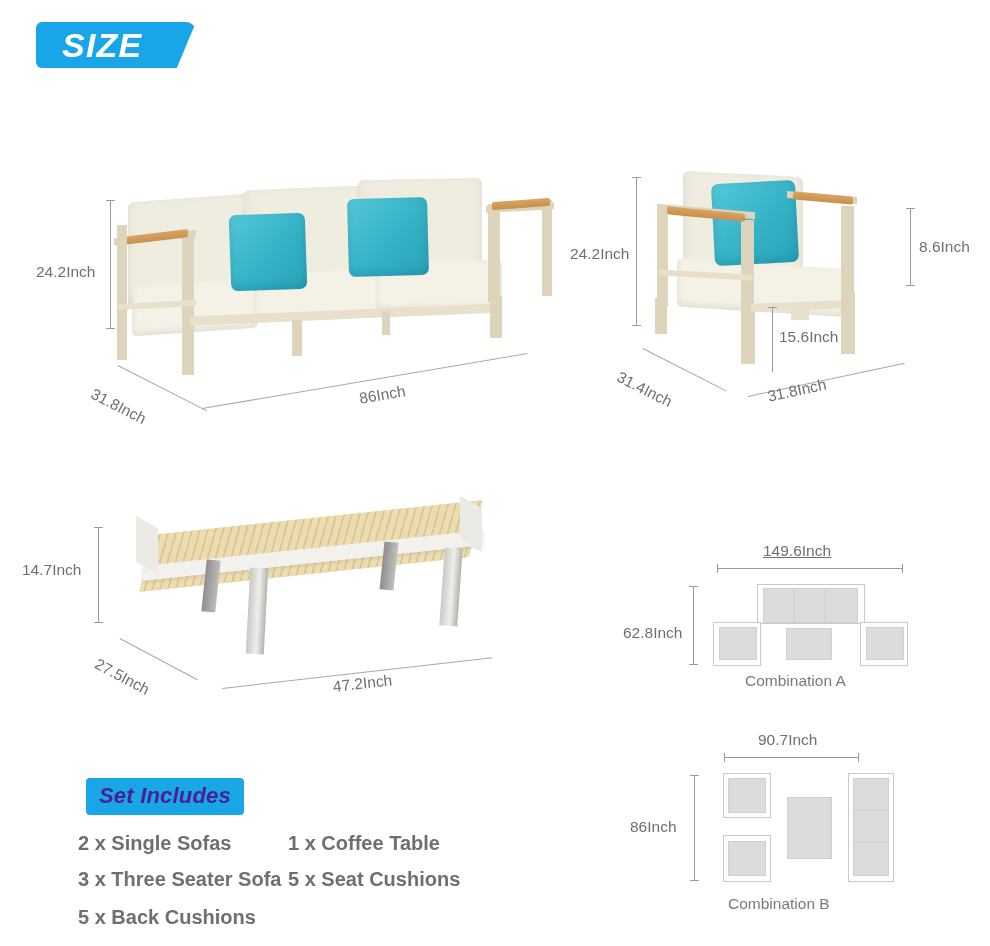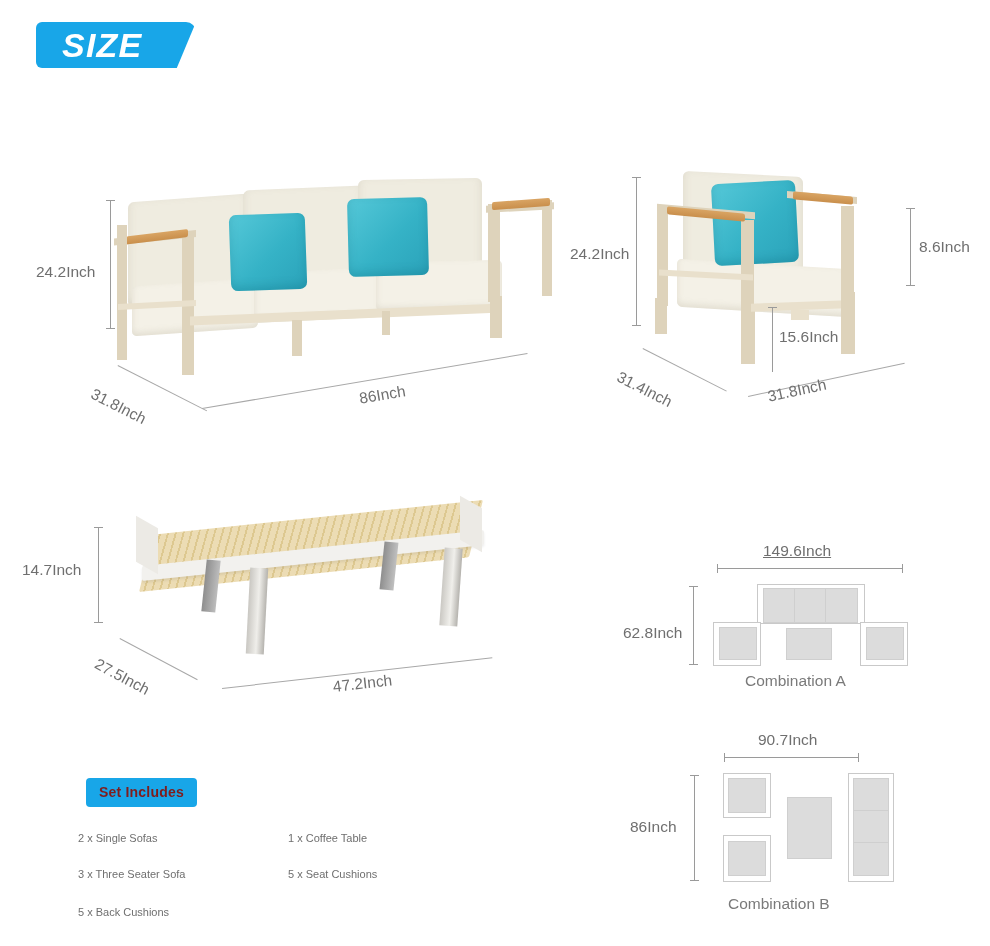--- a/index.html
+++ b/index.html
@@ -55,22 +55,22 @@
 
   
   .plan-outer{position:absolute;border:1px solid #c9c9c9;background:#ffffff;}
   .plan-inner{position:absolute;background:#dcdcdc;border:1px solid #cfcfcf;}
 
   
   #set-badge{
     left:86px;top:778px;background:#18a6e8;border-radius:4px;
     padding:5px 13px 6px 13px;
   }
-  #set-badge .txt{color:#7f1d1d;font-weight:bold;font-size:14px;letter-spacing:.2px;}
-  .inc{font-size:11px;color:#6f6f6f;white-space:nowrap;}
+  #set-badge .txt{color:#4c1d95;font-weight:bold;font-size:22px;letter-spacing:.2px;font-style:italic;}
+  .inc{font-size:20px;color:#6f6f6f;white-space:nowrap;font-weight:bold;}
 </style>
 </head>
 <body>
 
 <div class="abs" id="size-banner">
   <span class="txt">SIZE</span>
 </div>
 
 <div class="abs" style="left:110px;top:170px;width:440px;height:240px;">
 

